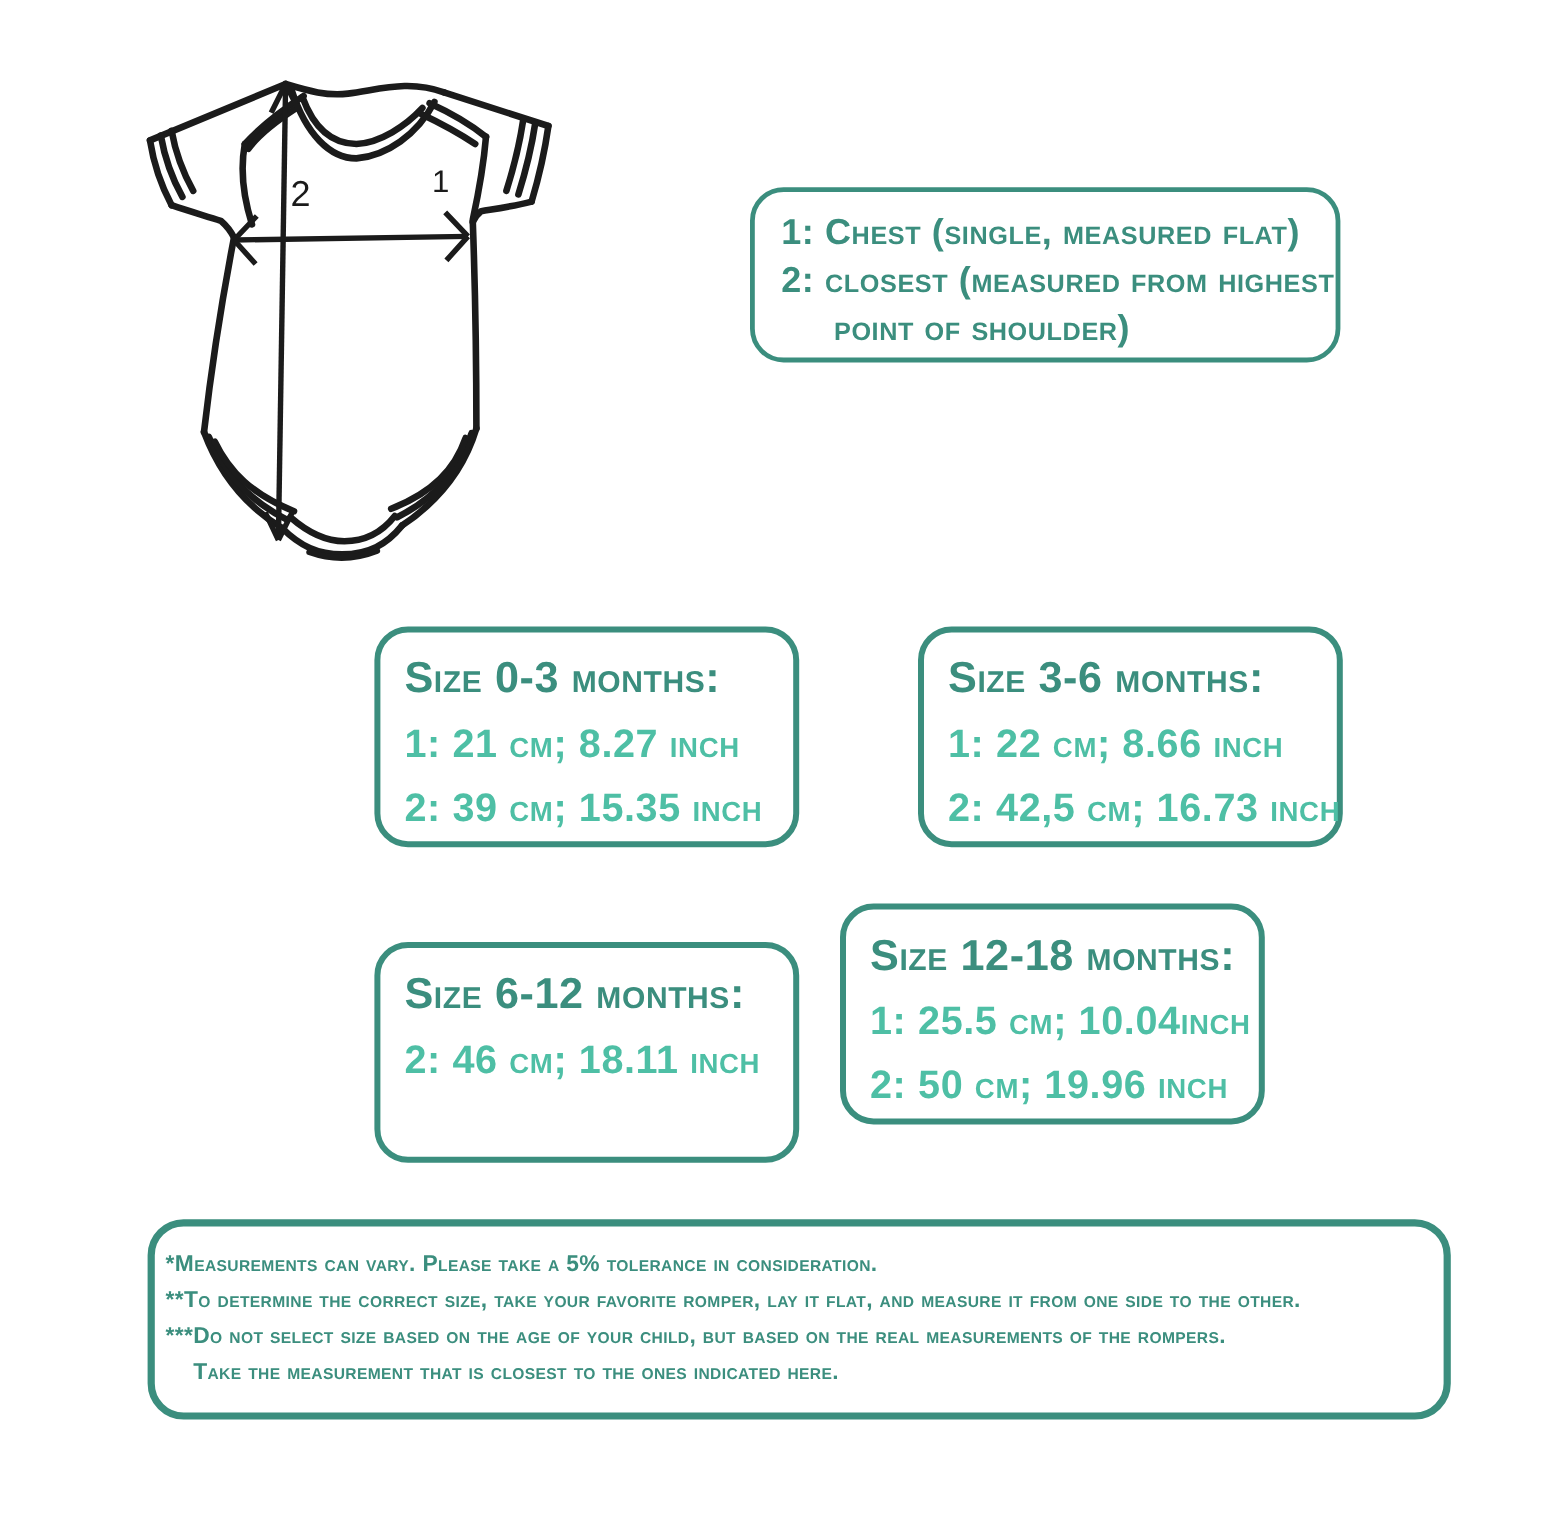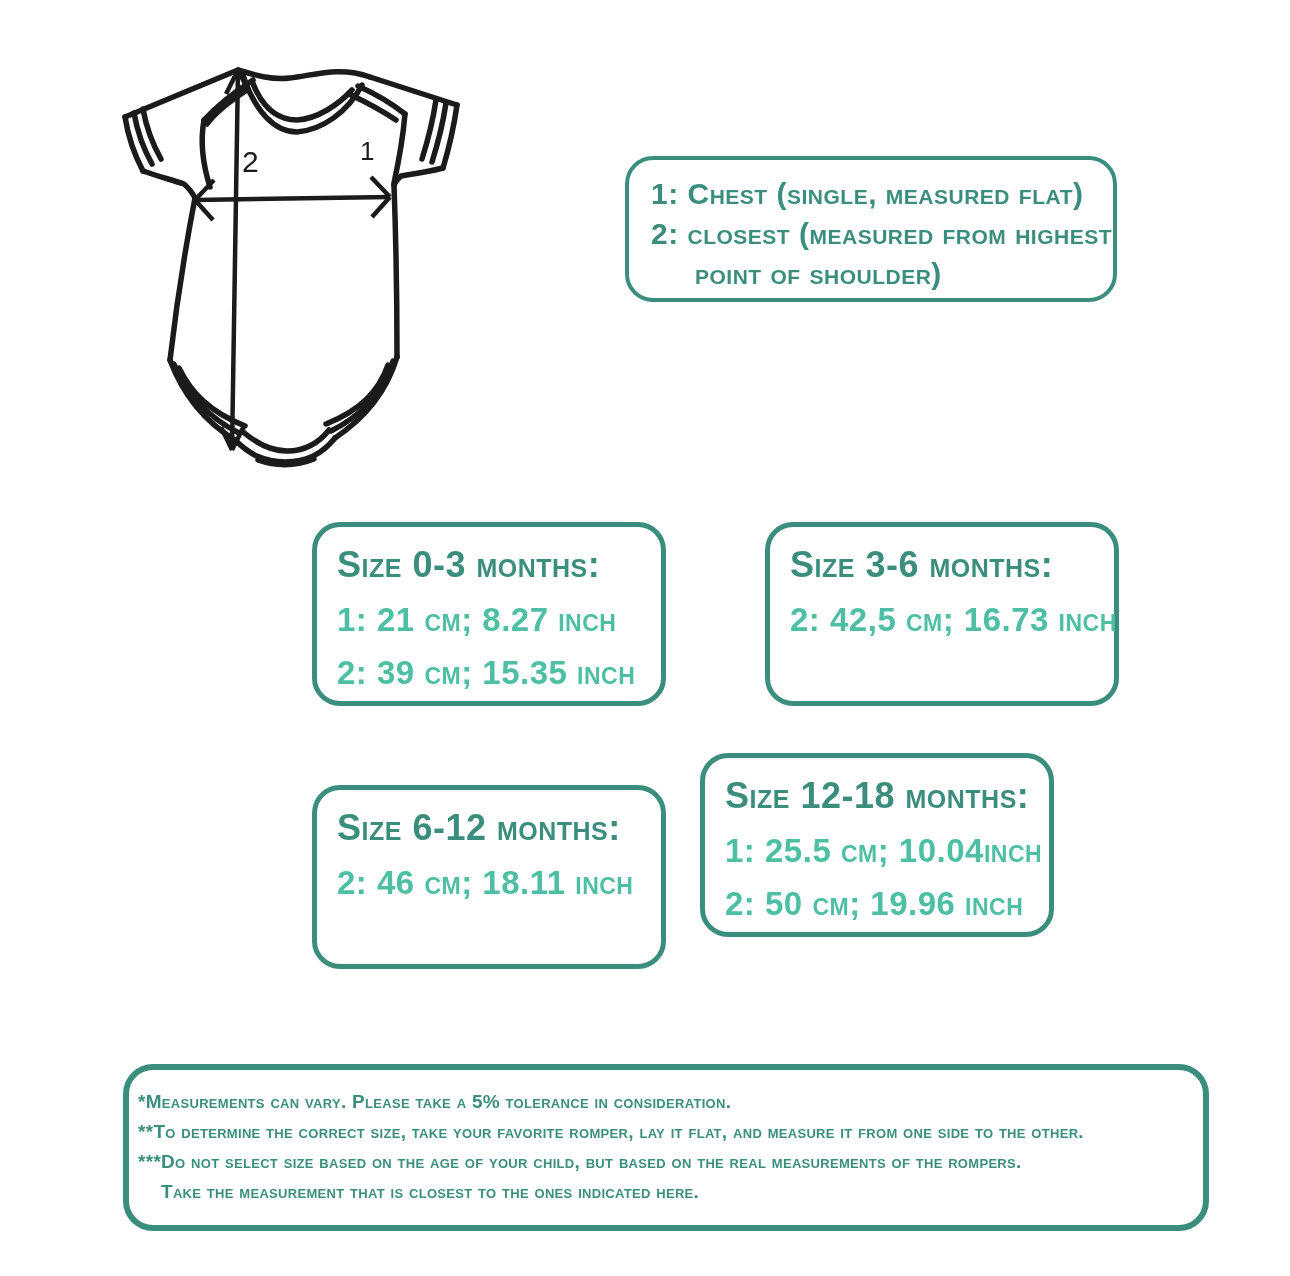--- a/index.html
+++ b/index.html
@@ -50,21 +50,21 @@
     letter-spacing: 0.5px; white-space: nowrap;
   }
   .size-line {
     color: var(--teal-light);
     font-size: 33px; line-height: 53px;
     font-variant: small-caps; font-weight: bold;
     letter-spacing: 0.5px; white-space: nowrap;
   }
   
   .footer-box {
-    left: 123px; top: 1064px; width: 1086px; height: 167px;
+    left: 123px; top: 1016px; width: 1086px; height: 167px;
     border-width: 6px; border-radius: 30px;
     padding: 17px 0 0 9px;
   }
   .footnote {
     color: var(--teal-dark);
     font-size: 19px; line-height: 30px;
     font-variant: small-caps; font-weight: bold;
     letter-spacing: 0.3px; white-space: nowrap;
   }
   .footnote.indent { padding-left: 23px; }
@@ -142,20 +142,21 @@
 </div>
 
 <div class="box size-box pos-1">
   <div class="size-title">Size 0-3 months:</div>
   <div class="size-line">1: 21 cm; 8.27 inch</div>
   <div class="size-line">2: 39 cm; 15.35 inch</div>
 </div>
 
 <div class="box size-box pos-2">
   <div class="size-title">Size 3-6 months:</div>
+  <div class="size-line">1: 22 cm; 8.66 inch</div>
   <div class="size-line">2: 42,5 cm; 16.73 inch</div>
 </div>
 
 <div class="box size-box pos-3">
   <div class="size-title">Size 6-12 months:</div>
   <div class="size-line">2: 46 cm; 18.11 inch</div>
 </div>
 
 <div class="box size-box pos-4">
   <div class="size-title">Size 12-18 months:</div>

